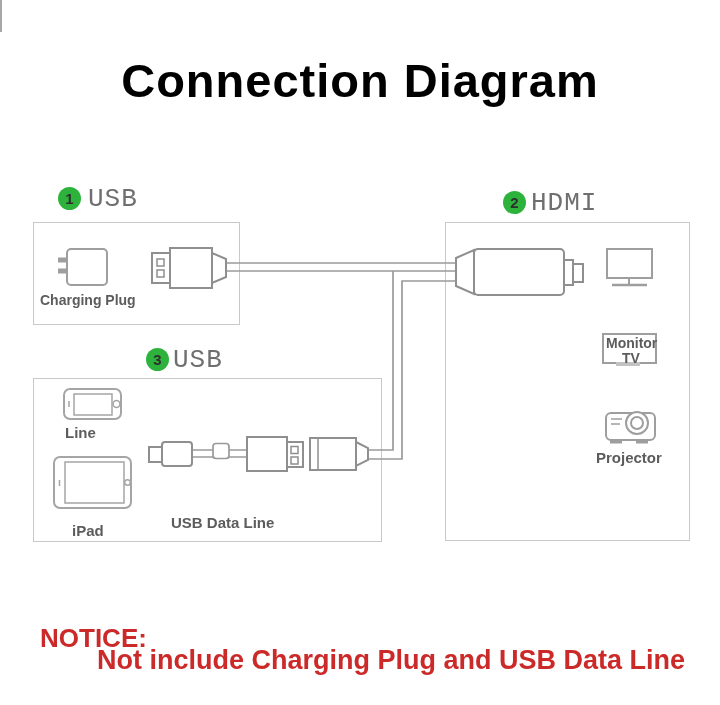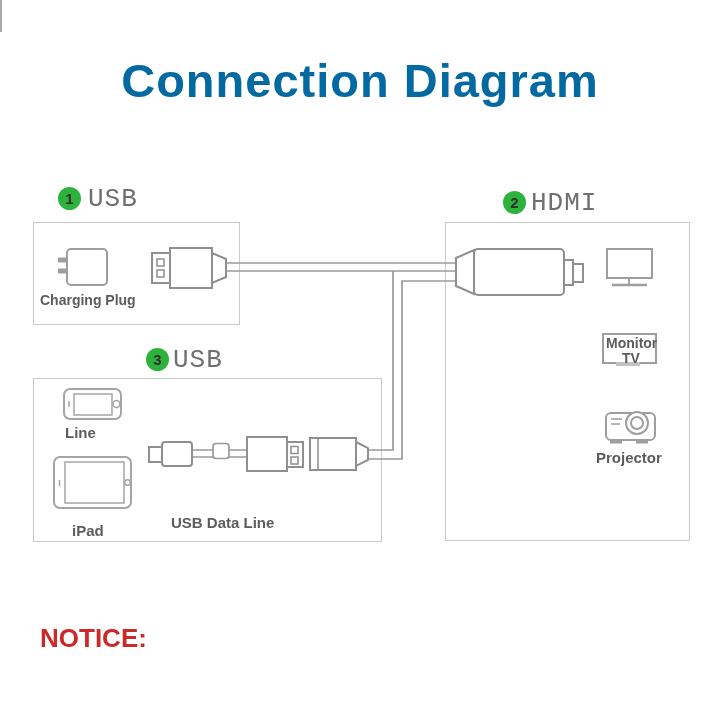--- a/index.html
+++ b/index.html
@@ -3,21 +3,21 @@
 <meta charset="utf-8">
 <style>
   html,body{margin:0;padding:0;background:#fff;}
   .stage{
     position:relative;width:720px;height:705px;background:#ffffff;overflow:hidden;
     font-family:"Liberation Sans", sans-serif;
   }
   .edge-artifact{position:absolute;left:0;top:0;width:2px;height:32px;background:#a8a8a8;}
   .title{
     position:absolute;left:0;right:0;top:53px;text-align:center;
-    font-size:47px;font-weight:bold;color:#0369a1;letter-spacing:1px;z-index:3;
+    font-size:47px;font-weight:bold;color:#000000;letter-spacing:1px;z-index:3;
   }
   .badge{
     position:absolute;width:23px;height:23px;border-radius:50%;
     background:#2db33c;color:#2f2f2f;font-size:15px;font-weight:bold;
     text-align:center;line-height:23px;z-index:3;
   }
   .sec-label{
     position:absolute;font-size:26px;line-height:26px;color:#6f6f6f;
     letter-spacing:1px;z-index:3;font-family:Liberation Mono, monospace;
   }
@@ -142,14 +142,15 @@
 
   <div class="lbl small" style="left:40px;top:292px;">Charging Plug</div>
   <div class="lbl small" style="left:606px;top:292px;margin-top:43px;">Monitor</div>
   <div class="lbl small" style="left:622px;top:350px;">TV</div>
   <div class="lbl" style="left:596px;top:449px;">Projector</div>
   <div class="lbl" style="left:65px;top:424px;">Line</div>
   <div class="lbl" style="left:72px;top:514px;margin-top:8px;">iPad</div>
   <div class="lbl" style="left:171px;top:471px;margin-top:43px;">USB Data Line</div>
 
   <div class="notice-heading">NOTICE:</div>
+  <div class="notice-text">Not include Charging Plug and USB Data Line</div>
 
 </div>
 
 </body></html>

